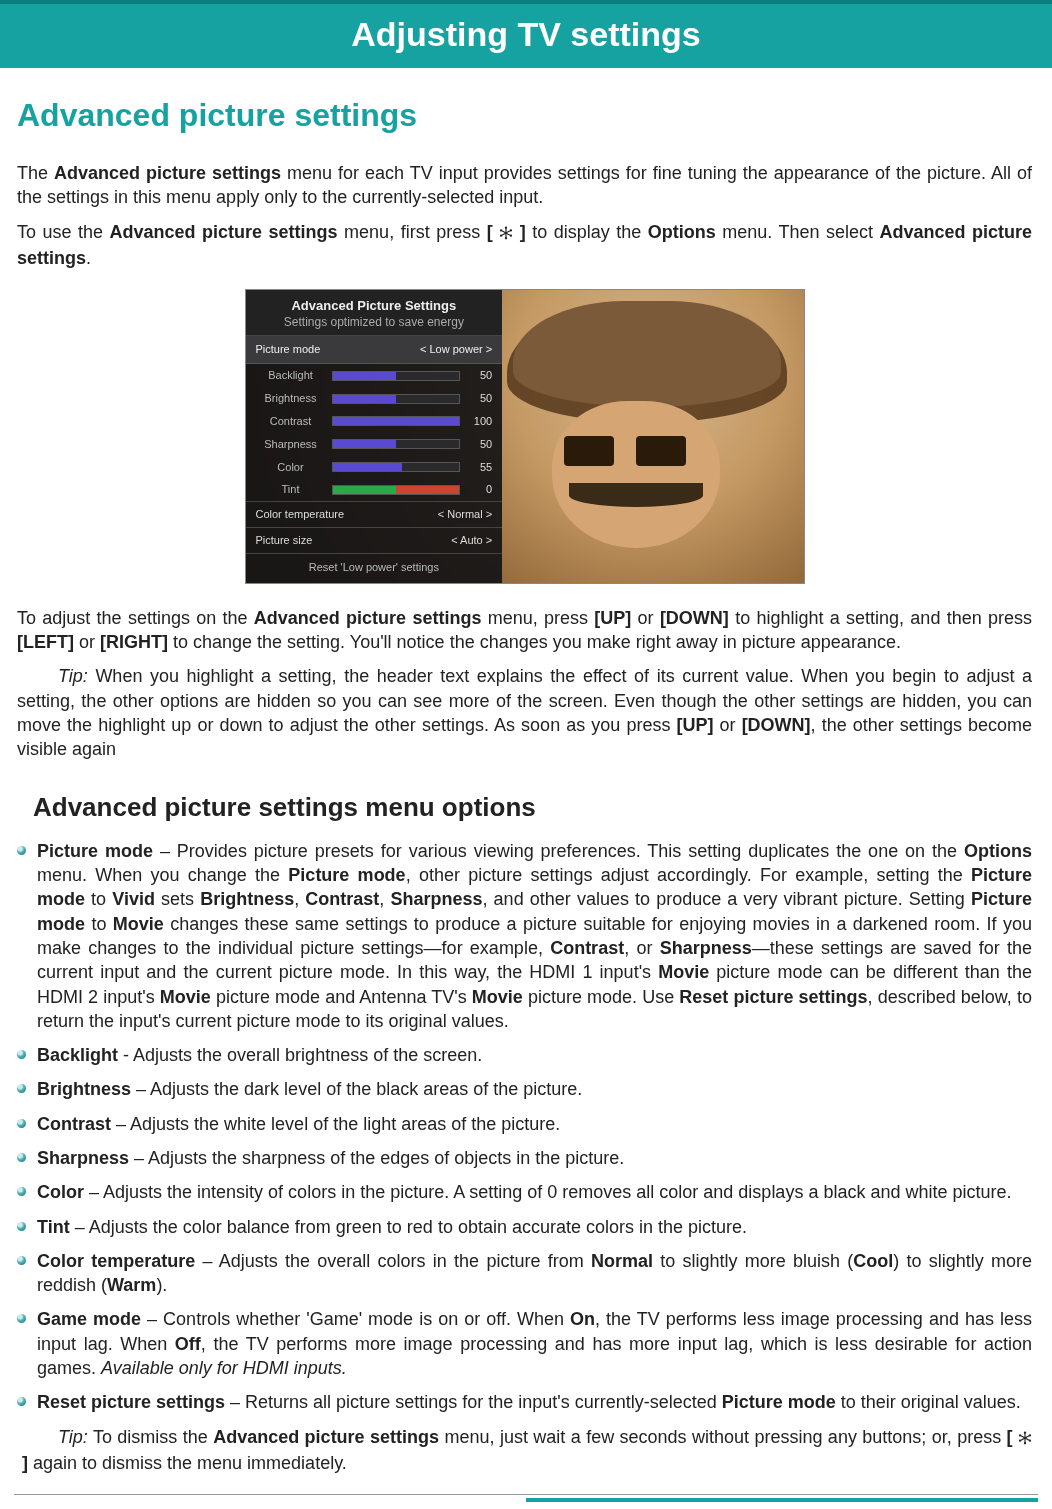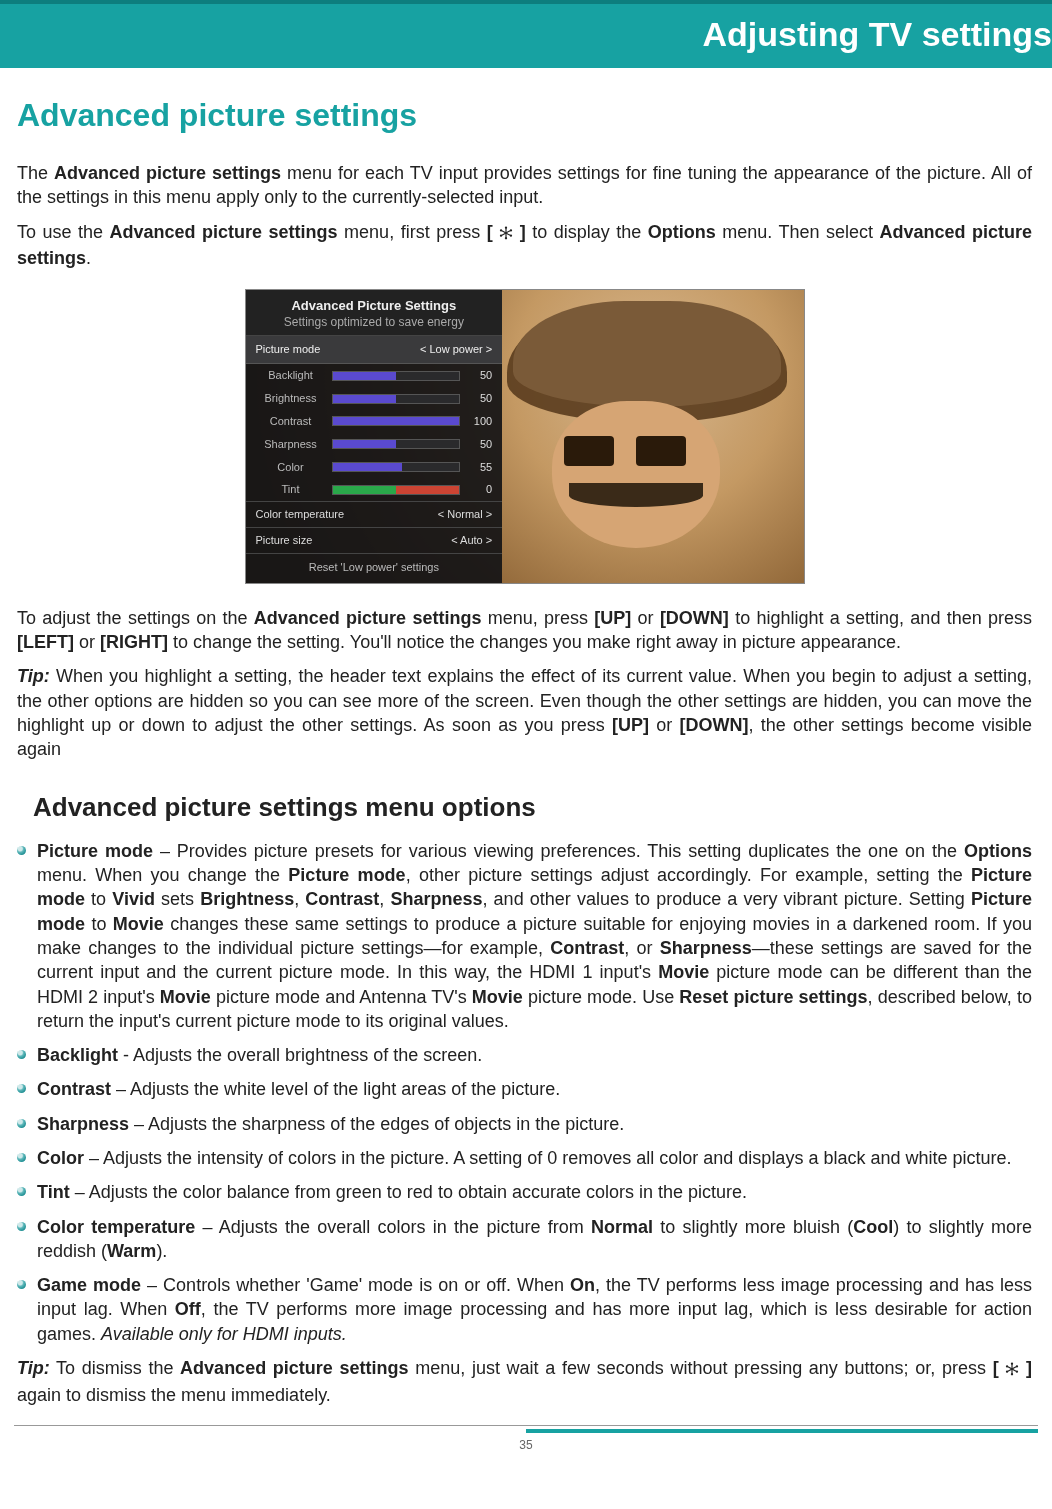--- a/index.html
+++ b/index.html
@@ -9,41 +9,41 @@
     line-height: 1.35;
     color: #222;
     width: 1052px;
     margin: 0 auto;
     background: #fff;
   }
   .header-bar {
     background: #17a2a2;
     border-top: 4px solid #0d7e7e;
     color: #fff;
-    text-align: right;
+    text-align: center;
     font-size: 34px;
     font-weight: bold;
-    padding: 8px 0 10px;
+    padding: 8px 16px 10px;
     margin-bottom: 26px;
   }
   .content { padding: 0 20px 0 17px; }
   h1.section-title {
     color: #17a2a2;
     font-size: 32px;
     font-weight: bold;
     margin: 10px 0 24px;
   }
   h2.subsection-title {
     color: #222;
     font-size: 26px;
     font-weight: bold;
     margin: 28px 16px 14px;
   }
   p { margin: 0 0 10px; text-align: justify; }
-  .tip-label { font-style: italic; font-weight: bold; }
+  .tip-label { font-style: italic; font-weight: normal; margin-left: 41px; }
   .italic { font-style: italic; }
   b { font-weight: bold; }
 
   
   .shot-wrap { text-align: center; margin: 18px 0 22px; }
   .shot {
     display: inline-block;
     width: 560px;
     position: relative;
     background: #b8915f;
@@ -287,26 +287,28 @@
 
   <p>
     <span class="tip-label">Tip:</span><span> When you highlight a setting, the header text explains the effect of its current value. When you begin to adjust a setting, the other options are hidden so you can see more of the screen. Even though the other settings are hidden, you can move the highlight up or down to adjust the other settings. As soon as you press </span><b>[UP]</b><span> or </span><b>[DOWN]</b><span>, the other settings become visible again</span>
   </p>
 
   <h2 class="subsection-title">Advanced picture settings menu options</h2>
 
   <ul class="opts" id="opts-list">
       <li><b>Picture mode</b><span> – Provides picture presets for various viewing preferences. This setting duplicates the one on the </span><b>Options</b><span> menu. When you change the </span><b>Picture mode</b><span>, other picture settings adjust accordingly. For example, setting the </span><b>Picture mode</b><span> to </span><b>Vivid</b><span> sets </span><b>Brightness</b><span>, </span><b>Contrast</b><span>, </span><b>Sharpness</b><span>, and other values to produce a very vibrant picture. Setting </span><b>Picture mode</b><span> to </span><b>Movie</b><span> changes these same settings to produce a picture suitable for enjoying movies in a darkened room. If you make changes to the individual picture settings—for example, </span><b>Contrast</b><span>, or </span><b>Sharpness</b><span>—these settings are saved for the current input and the current picture mode. In this way, the HDMI 1 input's </span><b>Movie</b><span> picture mode can be different than the HDMI 2 input's </span><b>Movie</b><span> picture mode and Antenna TV's </span><b>Movie</b><span> picture mode. Use </span><b>Reset picture settings</b><span>, described below, to return the input's current picture mode to its original values.</span></li>
       <li><b>Backlight</b><span> - Adjusts the overall brightness of the screen.</span></li>
+      <li><b>Brightness</b><span> – Adjusts the dark level of the black areas of the picture.</span></li>
       <li><b>Contrast</b><span> – Adjusts the white level of the light areas of the picture.</span></li>
       <li><b>Sharpness</b><span> – Adjusts the sharpness of the edges of objects in the picture.</span></li>
       <li><b>Color</b><span> – Adjusts the intensity of colors in the picture. A setting of 0 removes all color and displays a black and white picture.</span></li>
       <li><b>Tint</b><span> – Adjusts the color balance from green to red to obtain accurate colors in the picture.</span></li>
       <li><b>Color temperature</b><span> – Adjusts the overall colors in the picture from </span><b>Normal</b><span> to slightly more bluish (</span><b>Cool</b><span>) to slightly more reddish (</span><b>Warm</b><span>).</span></li>
       <li><b>Game mode</b><span> – Controls whether 'Game' mode is on or off. When </span><b>On</b><span>, the TV performs less image processing and has less input lag. When </span><b>Off</b><span>, the TV performs more image processing and has more input lag, which is less desirable for action games. </span><span class="italic">Available only for HDMI inputs.</span></li>
+      <li><b>Reset picture settings</b><span> – Returns all picture settings for the input's currently-selected </span><b>Picture mode</b><span> to their original values.</span></li>
     </ul>
 
   <p>
     <span class="tip-label">Tip:</span><span> To dismiss the </span><b>Advanced picture settings</b><span> menu, just wait a few seconds without pressing any buttons; or, press </span><b>[&nbsp;</b><span class="asterisk-icon"><svg width="14" height="14" viewBox="0 0 24 24">
           <g fill="currentColor">
             <circle cx="12" cy="3" r="2"></circle>
             <circle cx="12" cy="21" r="2"></circle>
             <circle cx="3.5" cy="7.5" r="2"></circle>
             <circle cx="20.5" cy="7.5" r="2"></circle>
             <circle cx="3.5" cy="16.5" r="2"></circle>

